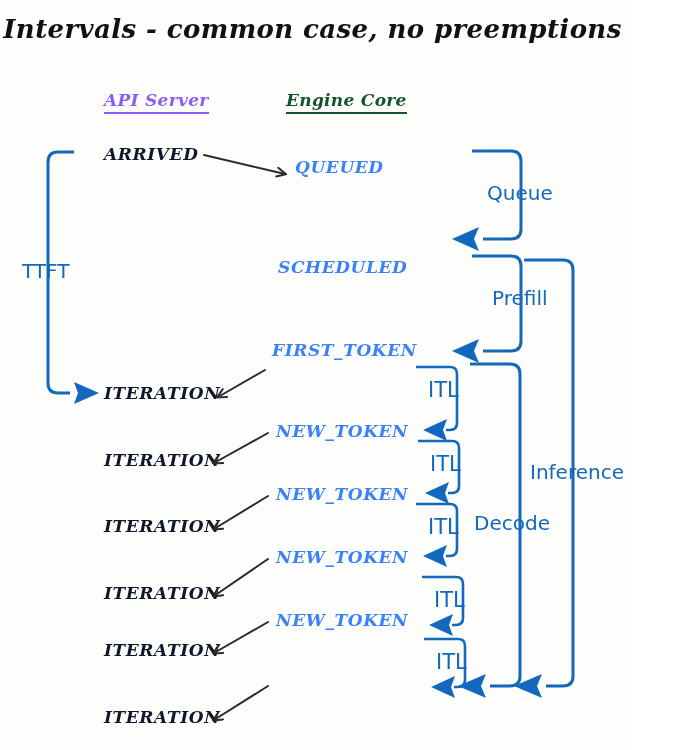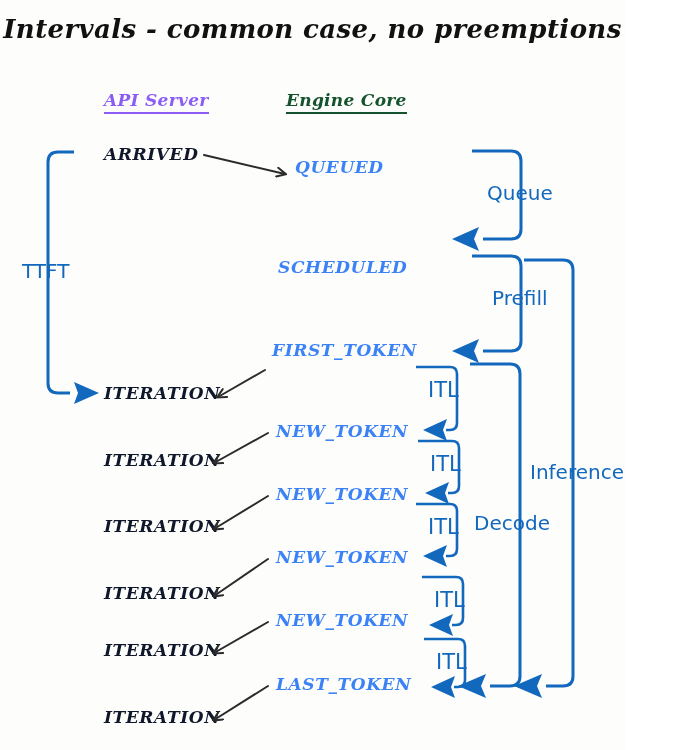--- a/index.html
+++ b/index.html
@@ -95,21 +95,20 @@
   <div class="state api" style="left:104px; top:640px;">ITERATION</div>
   <div class="state api" style="left:104px; top:707px;">ITERATION</div>
 
   <div class="state eng" style="left:295px; top:157px;">QUEUED</div>
   <div class="state eng" style="left:278px; top:257px;">SCHEDULED</div>
   <div class="state eng" style="left:272px; top:340px;">FIRST_TOKEN</div>
   <div class="state eng" style="left:276px; top:421px;">NEW_TOKEN</div>
   <div class="state eng" style="left:276px; top:484px;">NEW_TOKEN</div>
   <div class="state eng" style="left:276px; top:547px;">NEW_TOKEN</div>
   <div class="state eng" style="left:276px; top:610px;">NEW_TOKEN</div>
-  <div class="state eng" style="left:276px; top:674px;">LAST_TOKEN</div>
 
   <div class="blue-label" style="left:22px;  top:259px;">TTFT</div>
   <div class="blue-label" style="left:487px; top:181px;">Queue</div>
   <div class="blue-label" style="left:492px; top:286px;">Prefill</div>
   <div class="blue-label" style="left:474px; top:511px;">Decode</div>
   <div class="blue-label" style="left:530px; top:460px;">Inference</div>
 
   <div class="blue-label small" style="left:428px; top:378px;">ITL</div>
   <div class="blue-label small" style="left:430px; top:452px;">ITL</div>
   <div class="blue-label small" style="left:428px; top:515px;">ITL</div>

